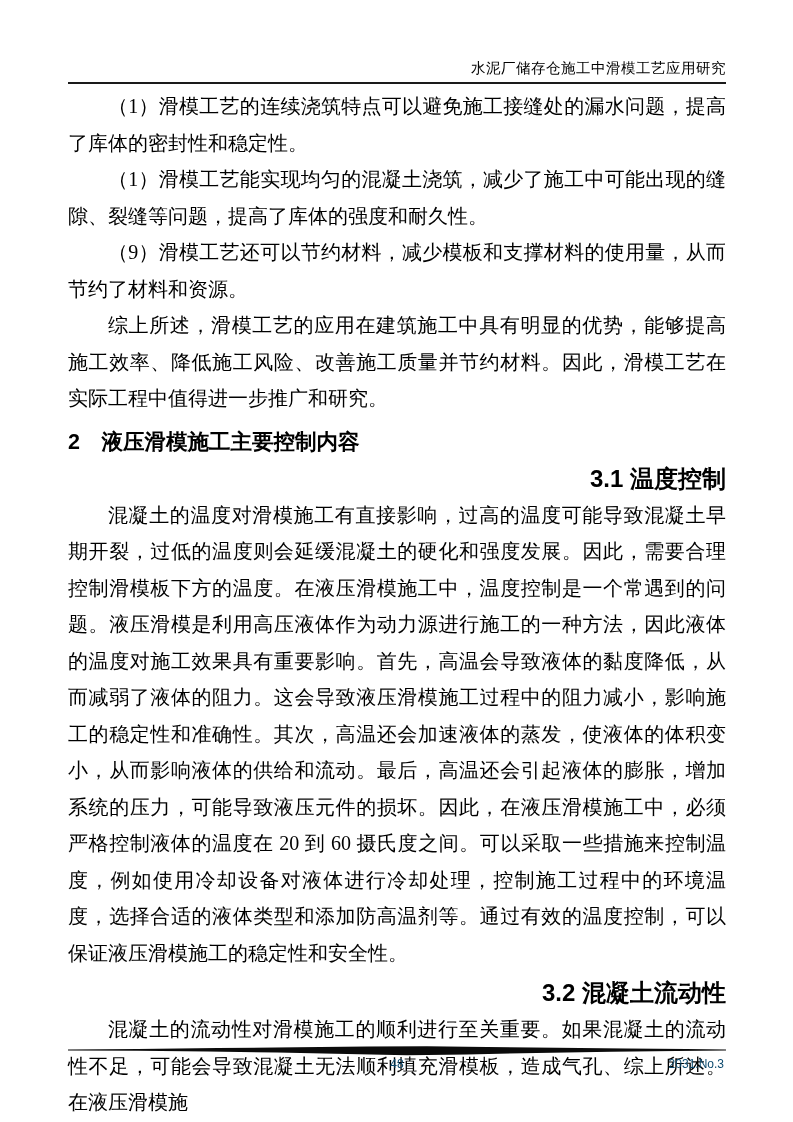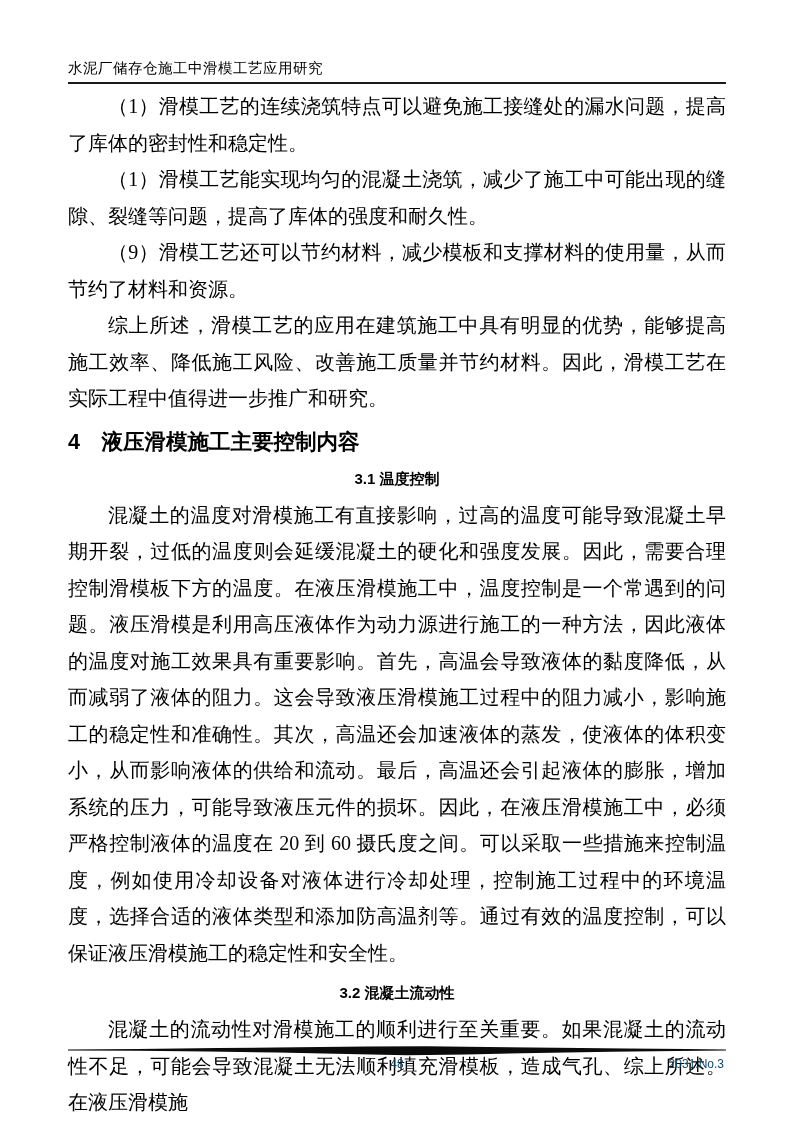--- a/index.html
+++ b/index.html
@@ -16,21 +16,21 @@
     font-family: "Liberation Serif", "DejaVu Serif", serif;
     overflow: hidden;
     box-sizing: border-box;
   }
   
   .running-header {
     position: absolute;
     top: 58px;
     left: 68px;
     right: 67px;
-    text-align: left;
+    text-align: right;
   }
   .running-header .title {
     font-size: 14.5px;
     letter-spacing: 0.5px;
     line-height: 20px;
   }
   .header-rule {
     margin-top: 4px;
     border-bottom: 2px solid #1a1a1a;
   }
@@ -54,24 +54,24 @@
     font-weight: bold;
     font-size: 21.5px;
     line-height: 30px;
     text-indent: 0;
     text-align: left;
   }
   .h-level2 {
     margin: 7px 0 4px 0;
     font-family: "Liberation Sans", "DejaVu Sans", sans-serif;
     font-weight: bold;
-    font-size: 15px;
+    font-size: 24px;
     line-height: 29px;
     text-indent: 0;
-    text-align: center;
+    text-align: right;
   }
   
   .footer {
     position: absolute;
     left: 68px;
     right: 67px;
     top: 1046px;
   }
   .footer-rule {
     display: block;
@@ -107,21 +107,21 @@
     <div class="title">水泥厂储存仓施工中滑模工艺应用研究</div>
     <div class="header-rule"></div>
   </div>
 
   <div class="body-col">
     <p class="para">（1）滑模工艺的连续浇筑特点可以避免施工接缝处的漏水问题，提高了库体的密封性和稳定性。</p>
     <p class="para">（1）滑模工艺能实现均匀的混凝土浇筑，减少了施工中可能出现的缝隙、裂缝等问题，提高了库体的强度和耐久性。</p>
     <p class="para">（9）滑模工艺还可以节约材料，减少模板和支撑材料的使用量，从而节约了材料和资源。</p>
     <p class="para">综上所述，滑模工艺的应用在建筑施工中具有明显的优势，能够提高施工效率、降低施工风险、改善施工质量并节约材料。因此，滑模工艺在实际工程中值得进一步推广和研究。</p>
 
-    <h2 class="h-level1">4　液压滑模施工主要控制内容</h2>
+    <h2 class="h-level1">2　液压滑模施工主要控制内容</h2>
 
     <h3 class="h-level2">3.1 温度控制</h3>
     <p class="para">混凝土的温度对滑模施工有直接影响，过高的温度可能导致混凝土早期开裂，过低的温度则会延缓混凝土的硬化和强度发展。因此，需要合理控制滑模板下方的温度。在液压滑模施工中，温度控制是一个常遇到的问题。液压滑模是利用高压液体作为动力源进行施工的一种方法，因此液体的温度对施工效果具有重要影响。首先，高温会导致液体的黏度降低，从而减弱了液体的阻力。这会导致液压滑模施工过程中的阻力减小，影响施工的稳定性和准确性。其次，高温还会加速液体的蒸发，使液体的体积变小，从而影响液体的供给和流动。最后，高温还会引起液体的膨胀，增加系统的压力，可能导致液压元件的损坏。因此，在液压滑模施工中，必须严格控制液体的温度在 20 到 60 摄氏度之间。可以采取一些措施来控制温度，例如使用冷却设备对液体进行冷却处理，控制施工过程中的环境温度，选择合适的液体类型和添加防高温剂等。通过有效的温度控制，可以保证液压滑模施工的稳定性和安全性。</p>
 
     <h3 class="h-level2">3.2 混凝土流动性</h3>
     <p class="para">混凝土的流动性对滑模施工的顺利进行至关重要。如果混凝土的流动性不足，可能会导致混凝土无法顺利填充滑模板，造成气孔、综上所述。在液压滑模施</p>
   </div>
 
   <div class="footer">
     <svg class="footer-rule" viewBox="0 0 660 10" preserveAspectRatio="none" aria-hidden="true">

